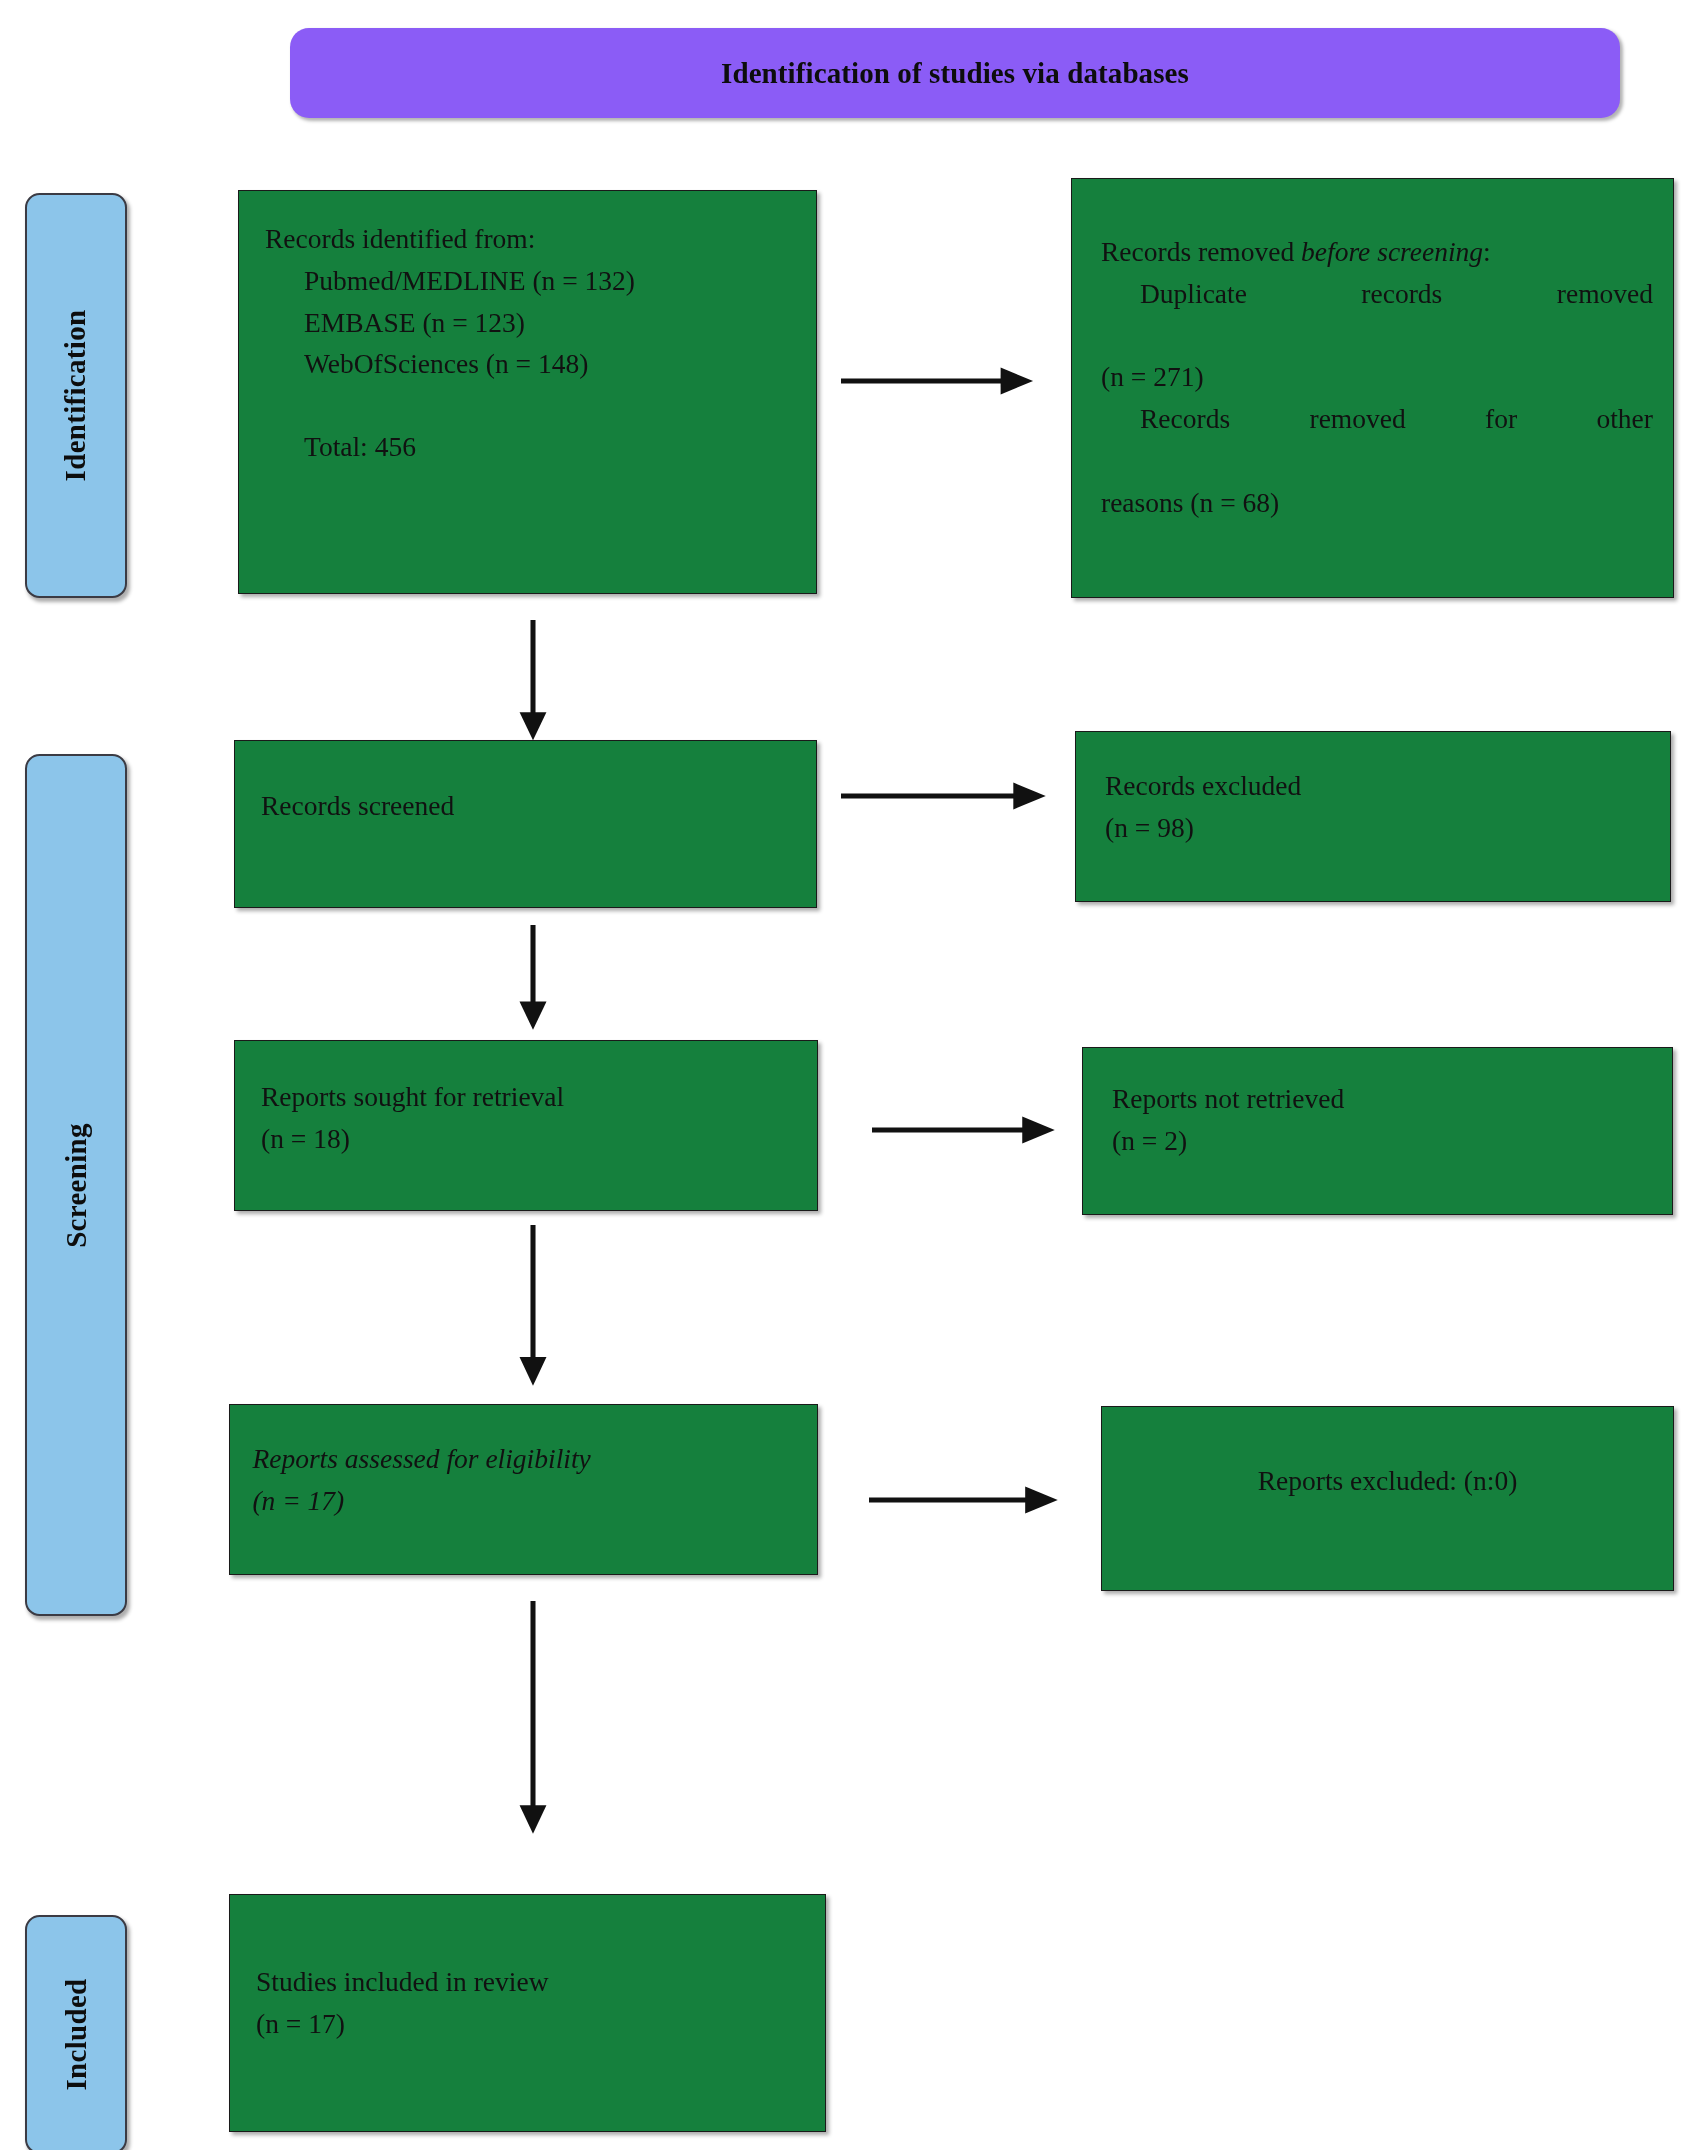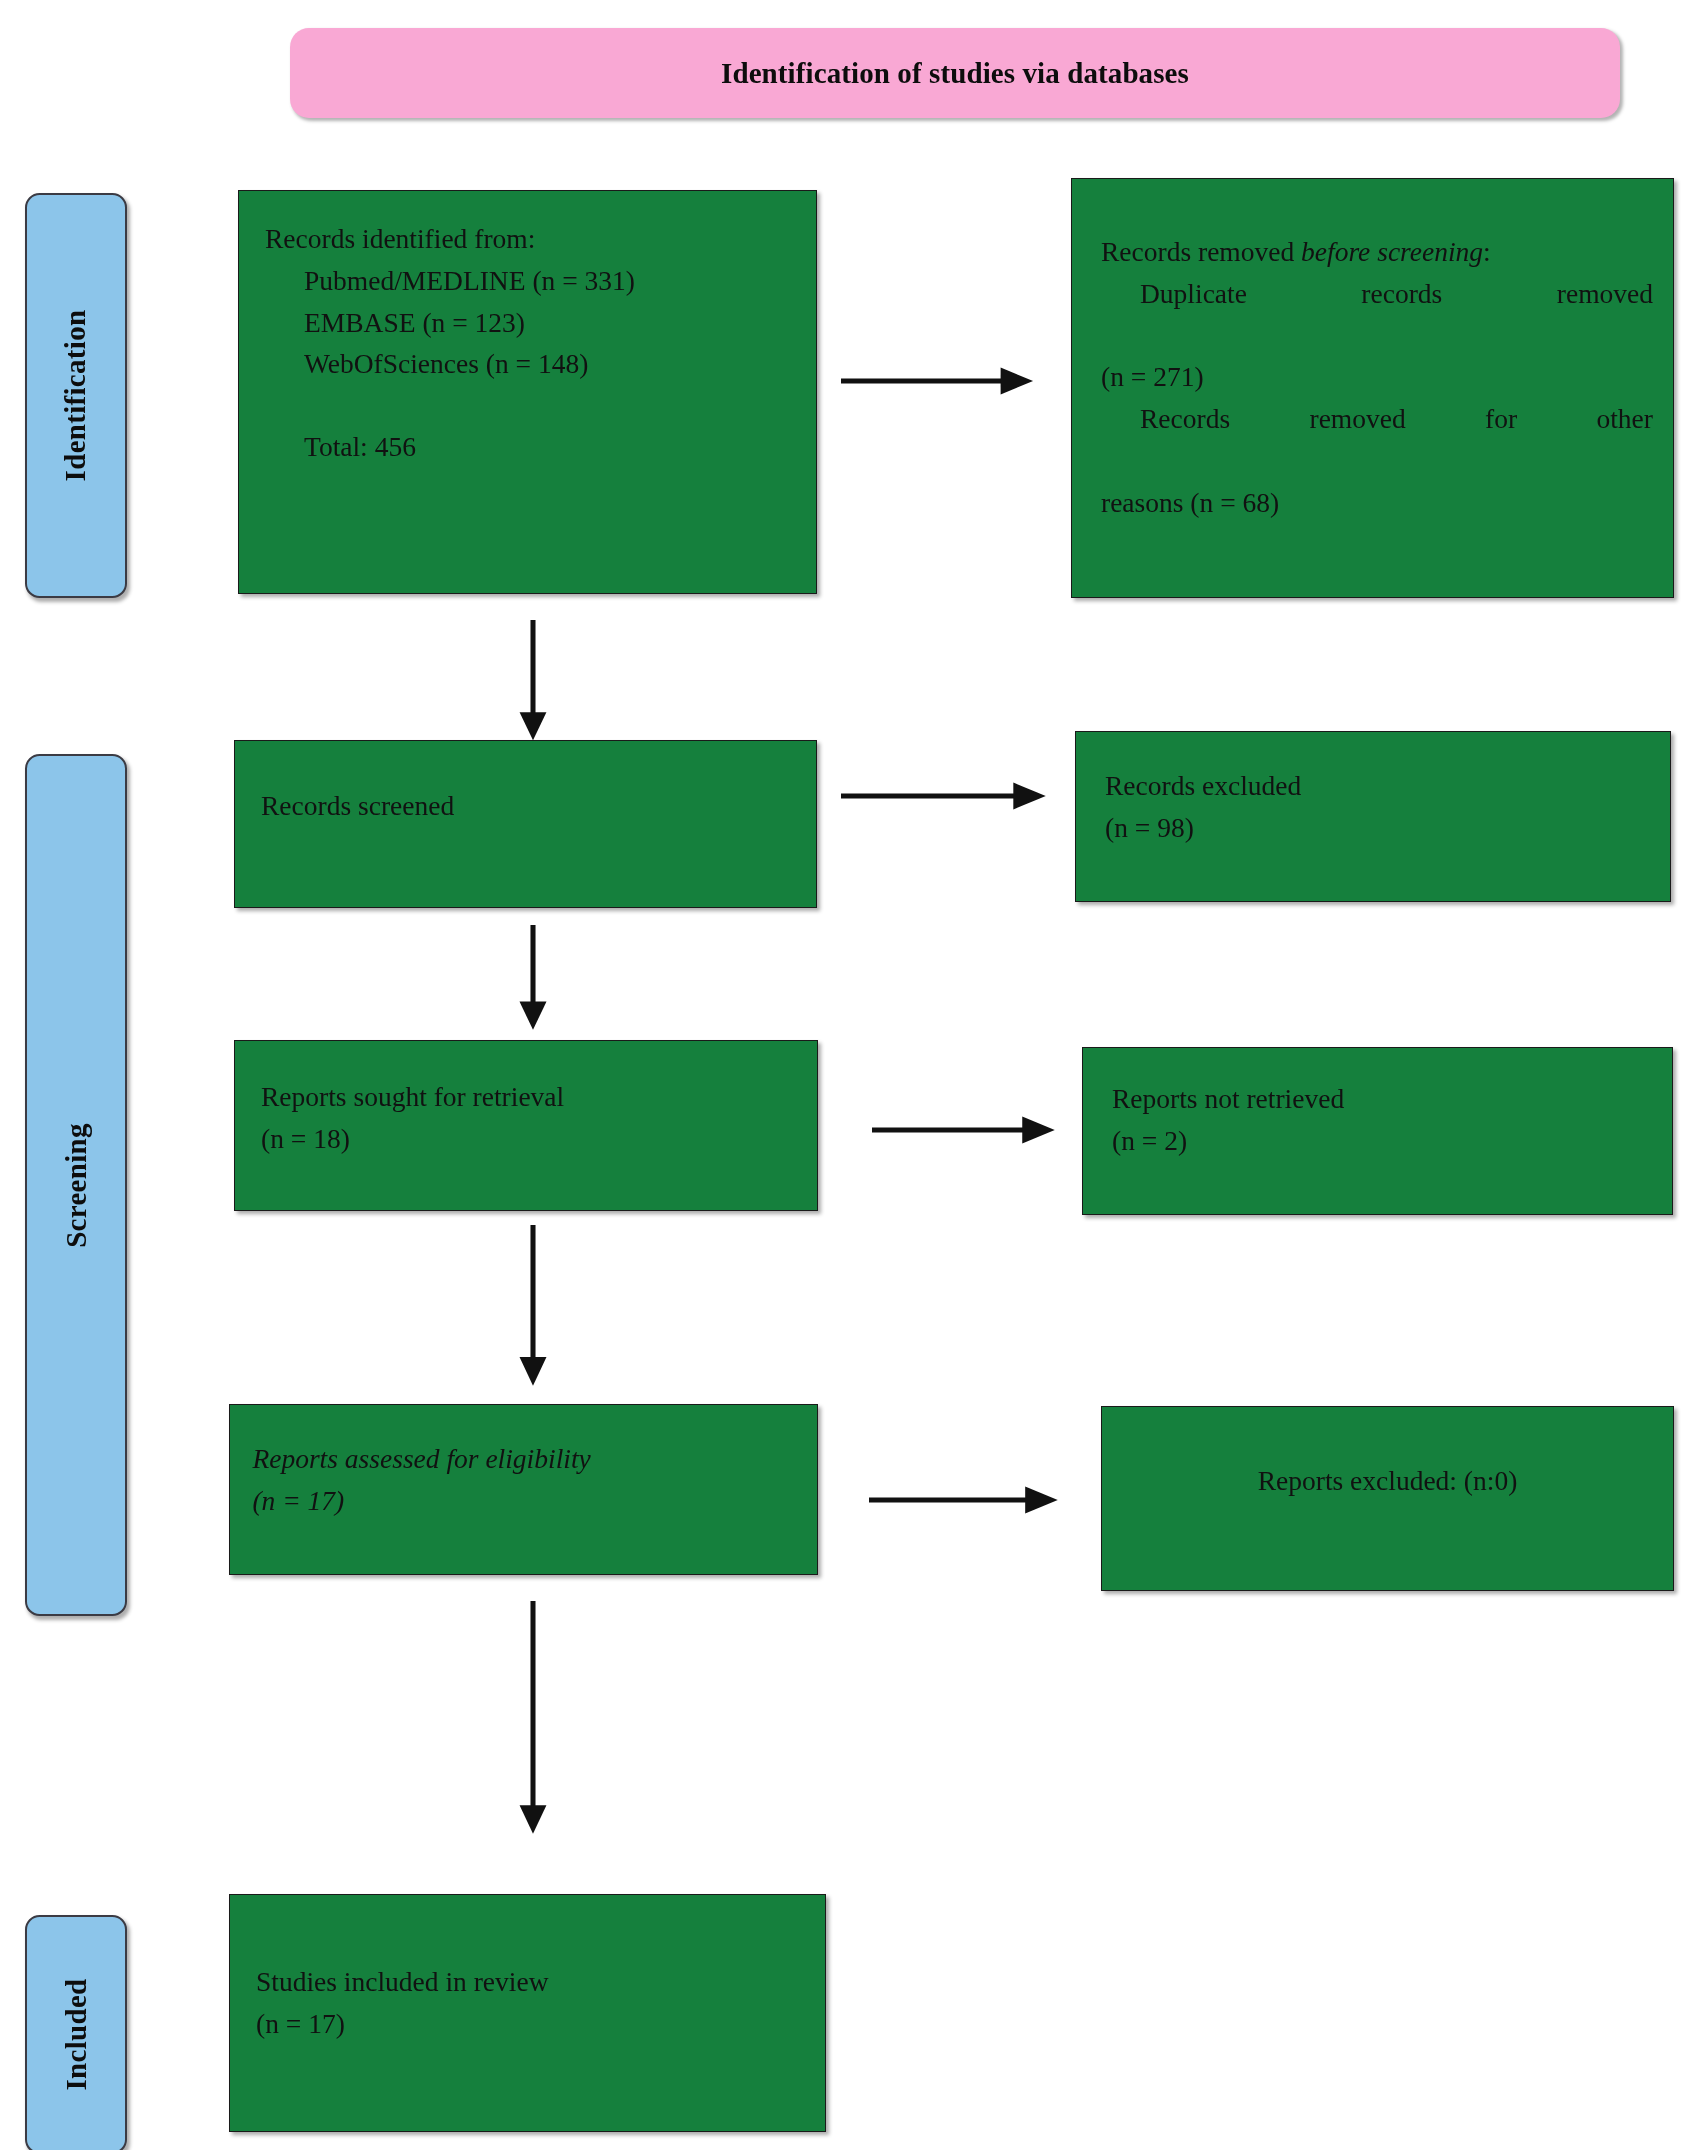--- a/index.html
+++ b/index.html
@@ -14,21 +14,21 @@
     position: relative;
     width: 1703px;
     height: 2151px;
     background: #ffffff;
     overflow: hidden;
   }
 
   
   .banner {
     position: absolute;
-    background: #f9a8d4;
+    background: #8b5cf6;
     border-radius: 19px;
     box-shadow: 2.2px 2.8px 3.4px rgba(0,0,0,0.30);
     display: flex;
     align-items: center;
     justify-content: center;
   }
   .banner-label {
     font-weight: bold;
     font-size: 29px;
     color: #0d0d0d;
@@ -122,21 +122,21 @@
     <span class="sidebar-bar-label">Screening</span>
   </div>
 
   <div class="sidebar-bar" style="left:25px; top:1915px; width:98px; height:235px;">
     <span class="sidebar-bar-label">Included</span>
   </div>
 
   <div class="flow-box" style="left:238px; top:190px; width:579px; height:404px;">
     <div class="box-text" style="top:27px;">
       <div>Records identified from:</div>
-      <div class="indent">Pubmed/MEDLINE (n = 331)</div>
+      <div class="indent">Pubmed/MEDLINE (n = 132)</div>
       <div class="indent">EMBASE (n = 123)</div>
       <div class="indent">WebOfSciences (n = 148)</div>
       <div class="spacer-line"></div>
       <div class="indent">Total: 456</div>
     </div>
   </div>
 
   <div class="flow-box" style="left:1071px; top:178px; width:603px; height:420px;">
     <div class="box-text" style="top:52px; left:29px; right:20px;">
       <div>

